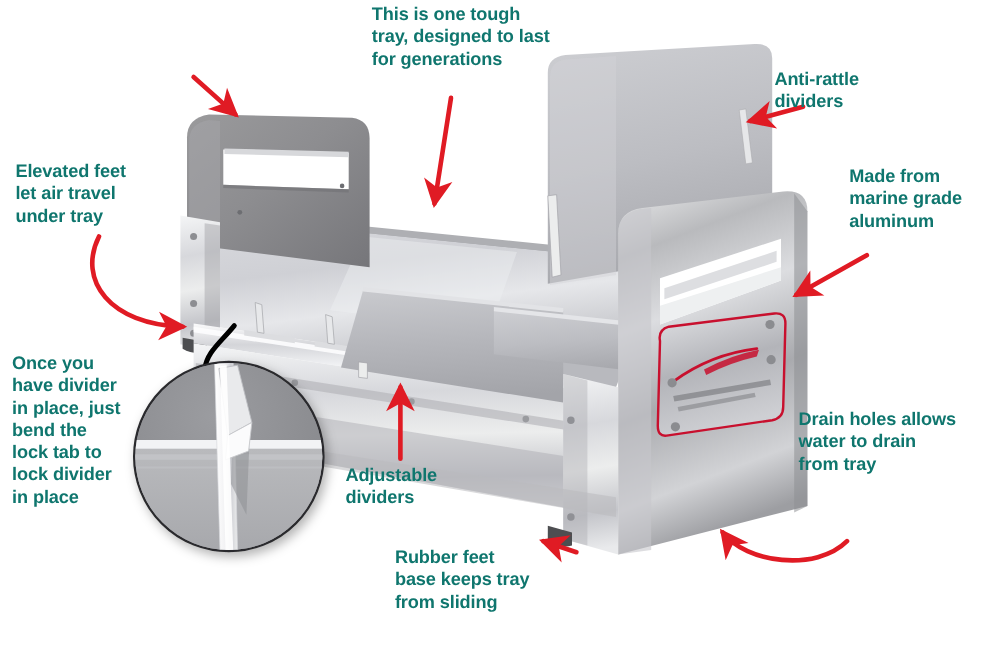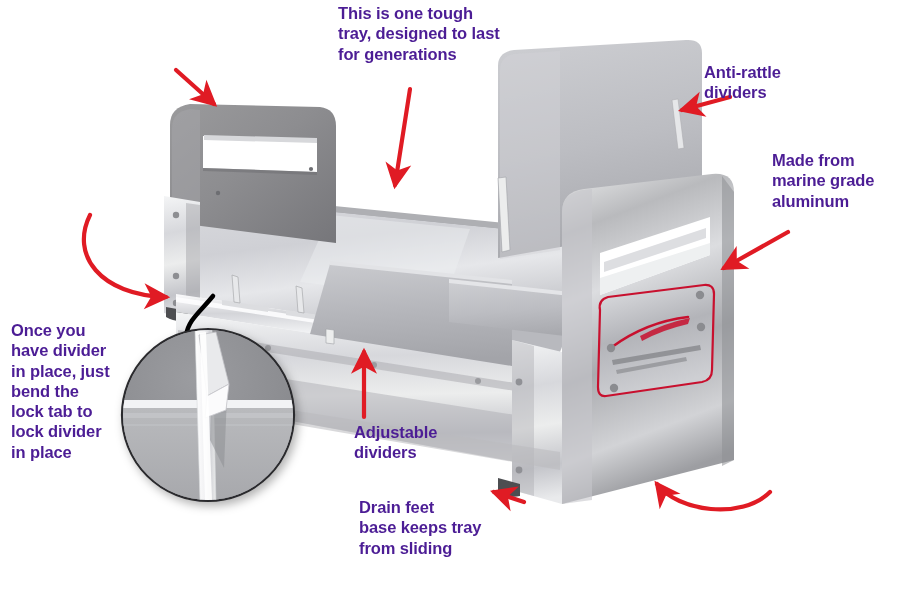--- a/index.html
+++ b/index.html
@@ -21,31 +21,31 @@
     top: 0;
     width: 900px;
     height: 600px;
   }
   .callout {
     position: absolute;
     font-family: "Liberation Sans", sans-serif;
     font-weight: bold;
     font-size: 16.5px;
     line-height: 1.23;
-    color: #4c1d95;
+    color: #0f766e;
     white-space: pre-line;
     letter-spacing: -0.1px;
   }
   .c-carry-handles   { left: 61px;  top: 44px;  }
   .c-tough-tray      { left: 338px; top: 3px;   }
   .c-anti-rattle     { left: 704px; top: 62px;  }
   .c-elevated-feet   { left: 14px;  top: 146px; }
   .c-marine-grade    { left: 772px; top: 150px; }
   .c-lock-tab        { left: 11px;  top: 320px; }
-  .c-adjustable      { left: 314px; top: 422px; margin-left: 40px; }
+  .c-adjustable      { left: 314px; top: 422px; }
   .c-drain-holes     { left: 726px; top: 371px; }
   .c-rubber-feet     { left: 359px; top: 497px; }
 </style>
 </head>
 <body>
 
 <div id="page">
 
   <svg id="artwork" viewBox="0 0 900 600">
     <defs>
@@ -286,34 +286,40 @@
   </svg>
 
 
   <div class="callout c-tough-tray">This is one tough
 tray, designed to last
 for generations</div>
 
   <div class="callout c-anti-rattle">Anti-rattle
 dividers</div>
 
+  <div class="callout c-elevated-feet">Elevated feet
+let air travel
+under tray</div>
 
   <div class="callout c-marine-grade">Made from
 marine grade
 aluminum</div>
 
   <div class="callout c-lock-tab">Once you
 have divider
 in place, just
 bend the
 lock tab to
 lock divider
 in place</div>
 
   <div class="callout c-adjustable">Adjustable
 dividers</div>
 
-
-  <div class="callout c-rubber-feet">Drain feet
+  <div class="callout c-drain-holes">Drain holes allows
+water to drain
+from tray</div>
+
+  <div class="callout c-rubber-feet">Rubber feet
 base keeps tray
 from sliding</div>
 
 </div>
 
 </body></html>

